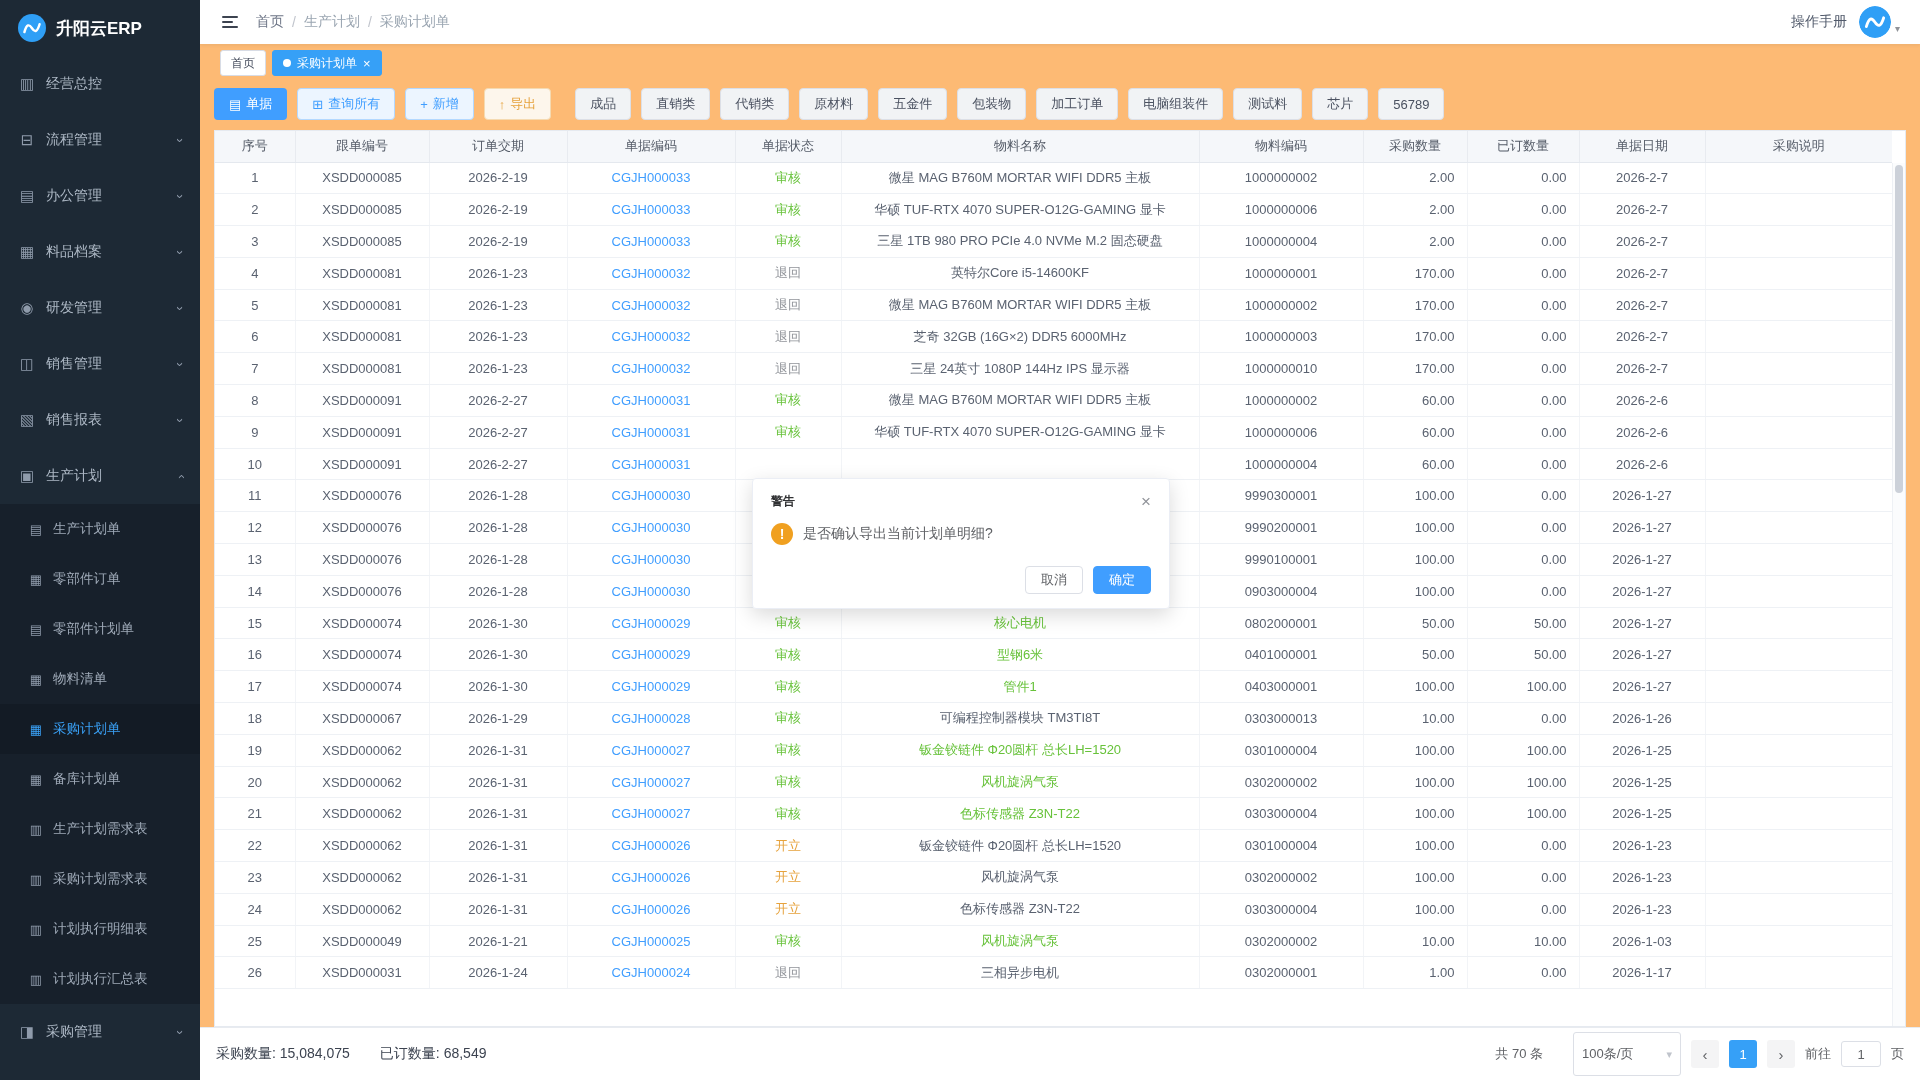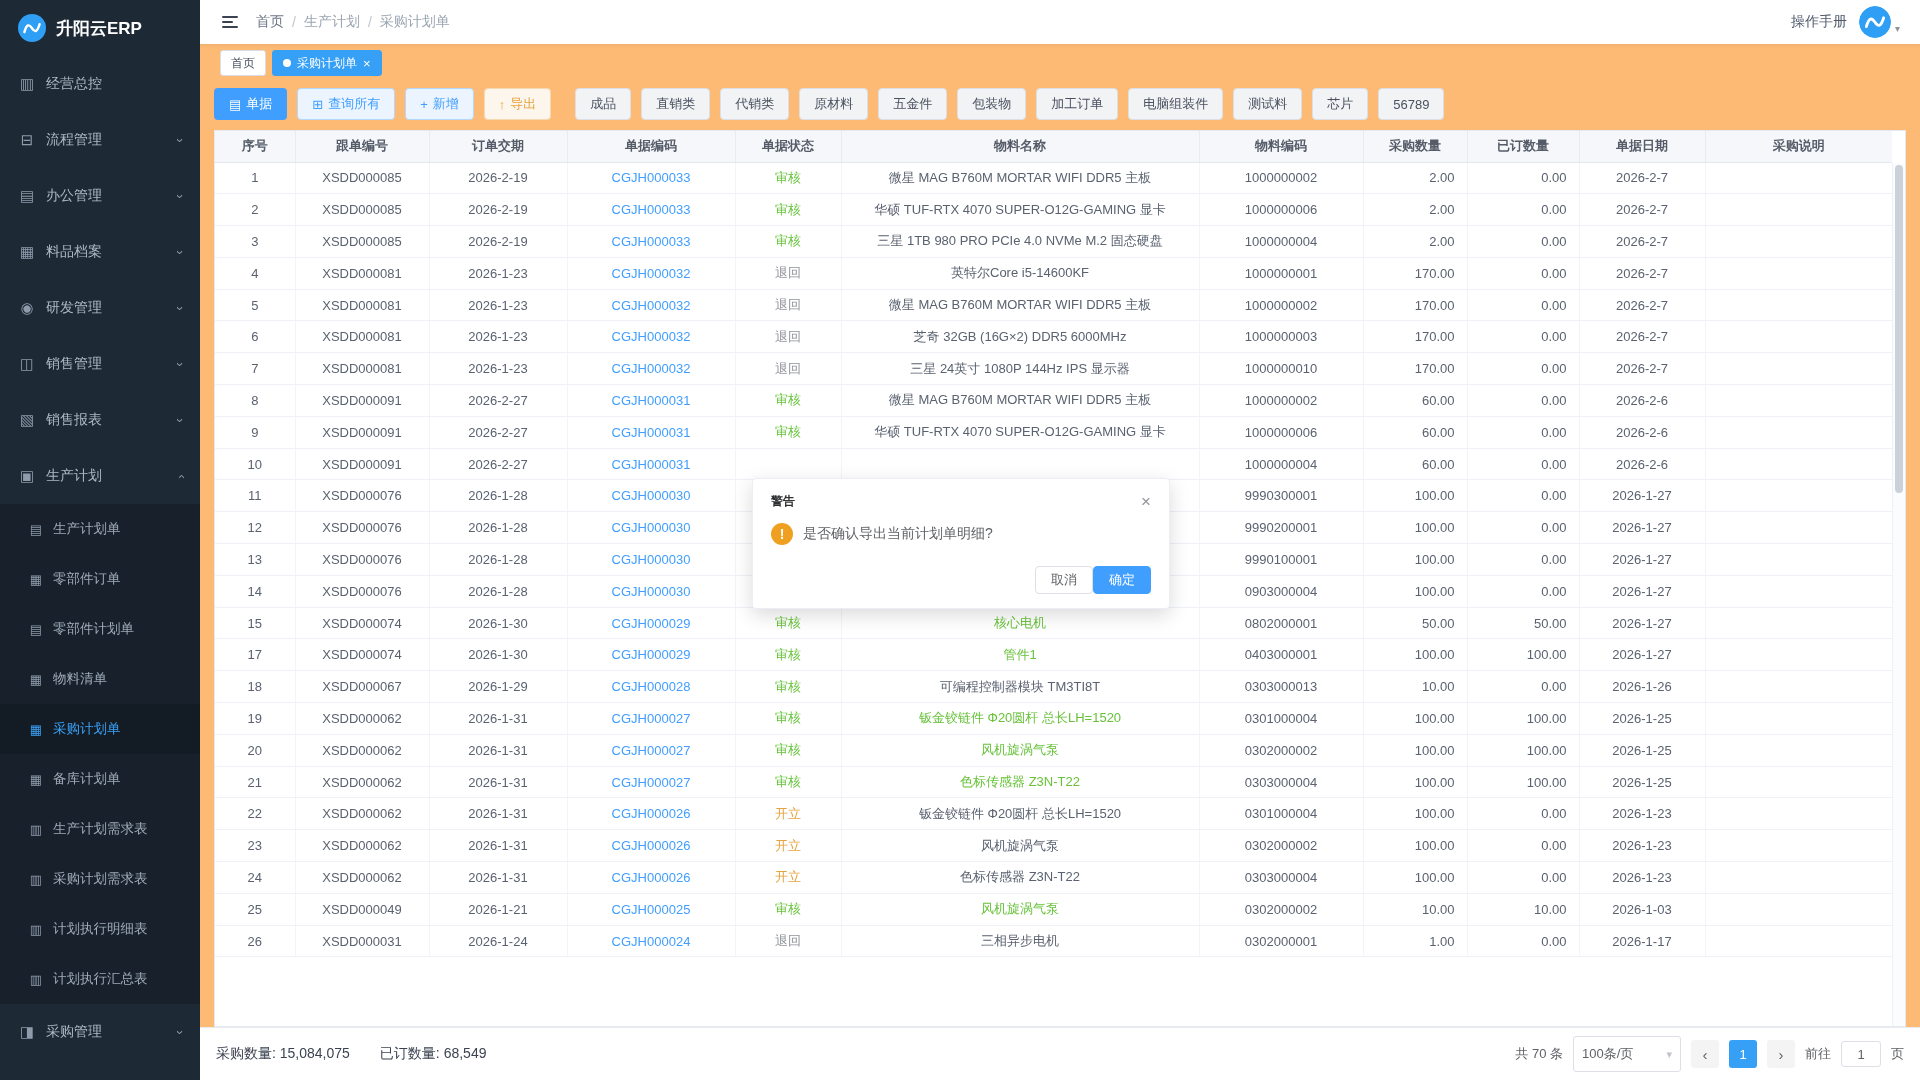--- a/index.html
+++ b/index.html
@@ -56,51 +56,51 @@
   .btn-primary { background:#409eff; color:#fff; }
   .btn-plain-blue { background:#ecf5ff; border-color:#b3d8ff; color:#409eff; }
   .btn-plain-yellow { background:#fdf6ec; border-color:#f5dab1; color:#e6a23c; }
   .cat-group { display:flex; gap:10px; margin-left:14px; }
   .btn-cat { background:#f1f3f5; border-color:#dcdfe6; color:#4a5160; }
   .btn-ico { font-size:13px; line-height:1; }
 
   
   .table-wrap { margin:10px 14px 0; position:relative; background:#fff; border:1px solid #e6eaf0; flex:1; overflow:hidden; }
   table { border-collapse:collapse; table-layout:fixed; width:calc(100% - 13px); }
-  th { height:31px; background:#f5f7fa; color:#555c68; font-weight:bold; font-size:13px; border-bottom:1px solid #e4e8ee; border-right:1px solid #e8ebf0; padding:0 6px; white-space:nowrap; overflow:hidden; }
+  th { height:31px; background:#f5f7fa; color:#555c68; font-weight:normal; font-size:13px; border-bottom:1px solid #e4e8ee; border-right:1px solid #e8ebf0; padding:0 6px; white-space:nowrap; overflow:hidden; }
   th:last-child { border-right:none; }
   td { height:31.8px; font-size:13px; color:#5a6270; border-bottom:1px solid #eef1f5; border-right:1px solid #f2f4f7; text-align:center; padding:0 6px; overflow:hidden; white-space:nowrap; text-overflow:ellipsis; }
   td:last-child { border-right:none; }
   td.num { text-align:right; padding-right:12px; }
   td.link { color:#409eff; cursor:pointer; }
   td.st-approved { color:#67c23a; }
   td.st-returned { color:#909399; }
   td.st-open { color:#e6a23c; }
   td.done { color:#67c23a; }
   .vscroll { position:absolute; top:32px; right:0; bottom:0; width:13px; background:#fbfcfd; border-left:1px solid #eef1f5; }
   .vthumb { position:absolute; top:2px; left:2px; right:2px; height:38%; background:#ccd1d9; border-radius:6px; }
 
   
   .footer { height:53px; flex:none; background:#fff; border-top:1px solid #e8ebf0; display:flex; align-items:center; padding:0 16px; }
   .footer-left { display:flex; gap:30px; color:#3c4350; font-size:14px; }
   .footer-right { margin-left:auto; display:flex; align-items:center; gap:10px; color:#606266; font-size:13px; }
-  .psize { height:36px; min-width:108px; border:1px solid #dcdfe6; border-radius:3px; display:flex; align-items:center; justify-content:space-between; gap:8px; padding:0 8px; background:#fff; cursor:pointer; }
+  .psize { height:44px; min-width:108px; border:1px solid #dcdfe6; border-radius:3px; display:flex; align-items:center; justify-content:space-between; gap:8px; padding:0 8px; background:#fff; cursor:pointer;margin-left:20px; }
   .psize .caret { color:#c0c4cc; font-size:11px; }
   .pbtn { width:28px; height:28px; border-radius:3px; background:#f4f4f5; color:#606266; display:flex; align-items:center; justify-content:center; font-size:15px; cursor:pointer; }
   .pbtn.page { background:#36a0f7; color:#fff; font-size:13px; }
   .goto-input { width:40px; height:26px; border:1px solid #dcdfe6; border-radius:3px; text-align:center; font-size:13px; color:#606266; outline:none; font-family:inherit; }
 
   
   .msgbox { position:fixed; left:752px; top:478px; width:418px; height:131px; background:#fff; border-radius:4px; border:1px solid #ebeef5; box-shadow:0 6px 20px rgba(0,0,0,.15); z-index:50; padding:14px 18px; display:flex; flex-direction:column; }
   .msgbox-head { display:flex; justify-content:space-between; align-items:center; }
   .msgbox-title { font-size:12px; color:#303133; font-weight:bold; }
   .msgbox-close { color:#909399; font-size:17px; cursor:pointer; line-height:1; }
   .msgbox-body { display:flex; align-items:center; gap:10px; margin-top:13px; font-size:14px; color:#606266; }
   .warn-icon { width:22px; height:22px; min-width:22px; border-radius:50%; background:#f0a020; color:#fff; display:flex; align-items:center; justify-content:center; font-weight:bold; font-size:14px; }
-  .msgbox-foot { margin-top:auto; display:flex; justify-content:flex-end; }
+  .msgbox-foot { margin-top:auto; display:flex; justify-content:flex-end; gap:10px; }
   .mb-btn { height:28px; padding:0 15px; border-radius:4px; font-size:13px; border:1px solid #dcdfe6; background:#fff; color:#606266; cursor:pointer; font-family:inherit; }
   .mb-btn.primary { background:#409eff; border-color:#409eff; color:#fff; }
 </style>
 </head>
 <body>
 
 <div class="app">
 
   <aside class="sidebar">
     <div class="logo">
@@ -495,20 +495,33 @@
               <td class="link">CGJH000029</td>
               <td class="st-approved">审核</td>
               <td class="done">核心电机</td>
               <td>0802000001</td>
               <td class="num">50.00</td>
               <td class="num">50.00</td>
               <td>2026-1-27</td>
               <td></td>
             </tr>
             <tr>
+              <td>16</td>
+              <td>XSDD000074</td>
+              <td>2026-1-30</td>
+              <td class="link">CGJH000029</td>
+              <td class="st-approved">审核</td>
+              <td class="done">型钢6米</td>
+              <td>0401000001</td>
+              <td class="num">50.00</td>
+              <td class="num">50.00</td>
+              <td>2026-1-27</td>
+              <td></td>
+            </tr>
+            <tr>
               <td>17</td>
               <td>XSDD000074</td>
               <td>2026-1-30</td>
               <td class="link">CGJH000029</td>
               <td class="st-approved">审核</td>
               <td class="done">管件1</td>
               <td>0403000001</td>
               <td class="num">100.00</td>
               <td class="num">100.00</td>
               <td>2026-1-27</td>

